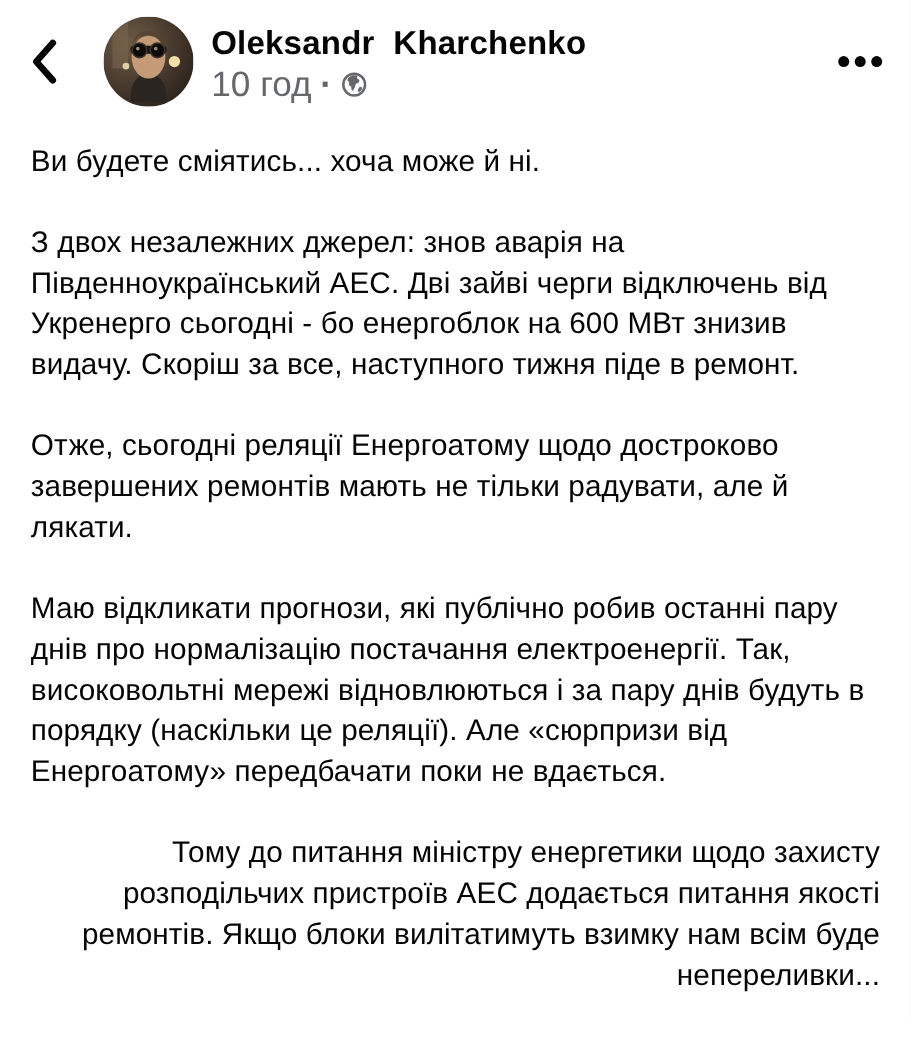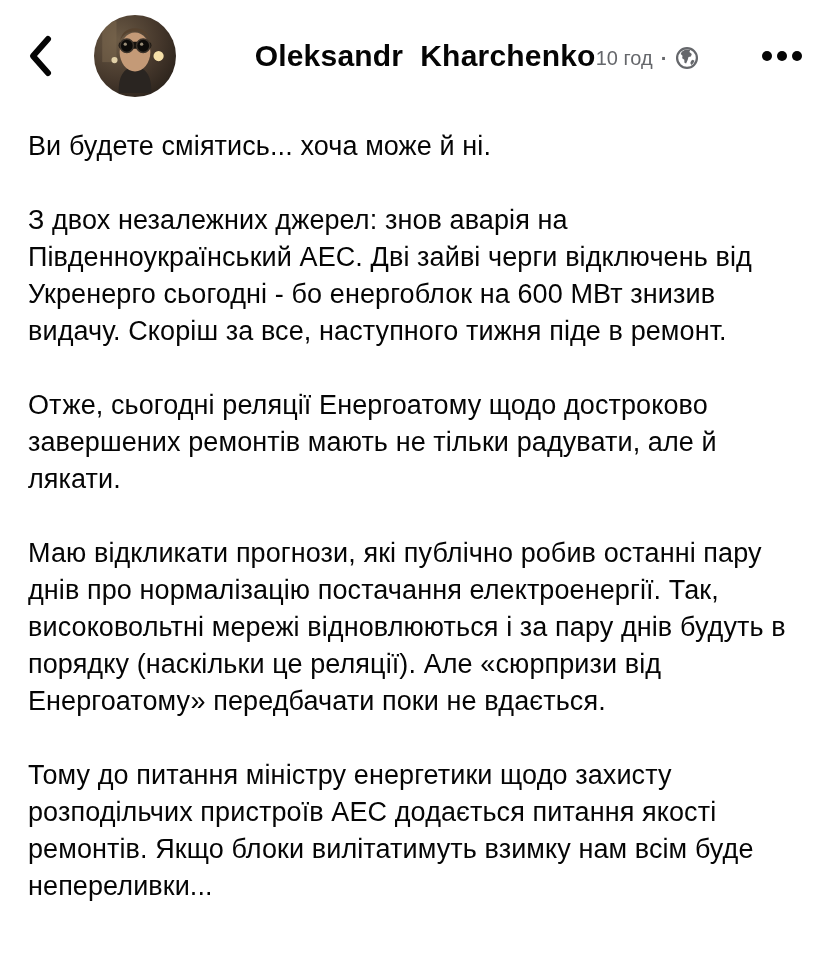--- a/index.html
+++ b/index.html
@@ -28,36 +28,36 @@
   }
   .avatar-wrap{
     width:82px;height:82px;border-radius:50%;
     overflow:hidden;flex:0 0 auto;
     margin-left:32px;
   }
   .avatar-wrap svg{display:block;width:100%;height:100%;}
   .author-block{
     margin-left:16px;
     flex:1 1 auto;
-    display:flex;flex-direction:row;justify-content:center;
+    display:flex;flex-direction:column;justify-content:center;
     min-width:0;
   }
   .author-name{
     font-size:30px;
     font-weight:700;
     color:#050505;
     line-height:36px;
     white-space:pre; 
     letter-spacing:.2px;
   }
   .meta-row{
     display:flex;align-items:center;
     margin-top:4px;
     color:#65676b;
-    font-size:20px;
+    font-size:32px;
     line-height:28px;
   }
   .meta-sep{margin:0 8px;font-weight:700;}
   .globe-icon{width:24px;height:24px;display:inline-block;}
   .more-btn{
     background:none;border:none;padding:0;cursor:pointer;
     display:flex;align-items:center;gap:5px;
     flex:0 0 auto;
     height:40px;
   }
@@ -69,21 +69,21 @@
   .post-body{
     padding:26px 28px 0 28px;
   }
   .post-body p{
     margin:0 0 37px 0;
     font-size:27px;
     line-height:37px;
     color:#050505;
     letter-spacing:.1px;
   }
-  .post-body p:last-child{margin-bottom:0;}
+  .post-body p:last-child{margin-bottom:0;text-align:right;}
 </style>
 </head>
 <body>
 
 <div class="screen">
 
   <div class="post-header">
 
     <button class="back-btn" aria-label="Back">
       <span style="display:flex;">

